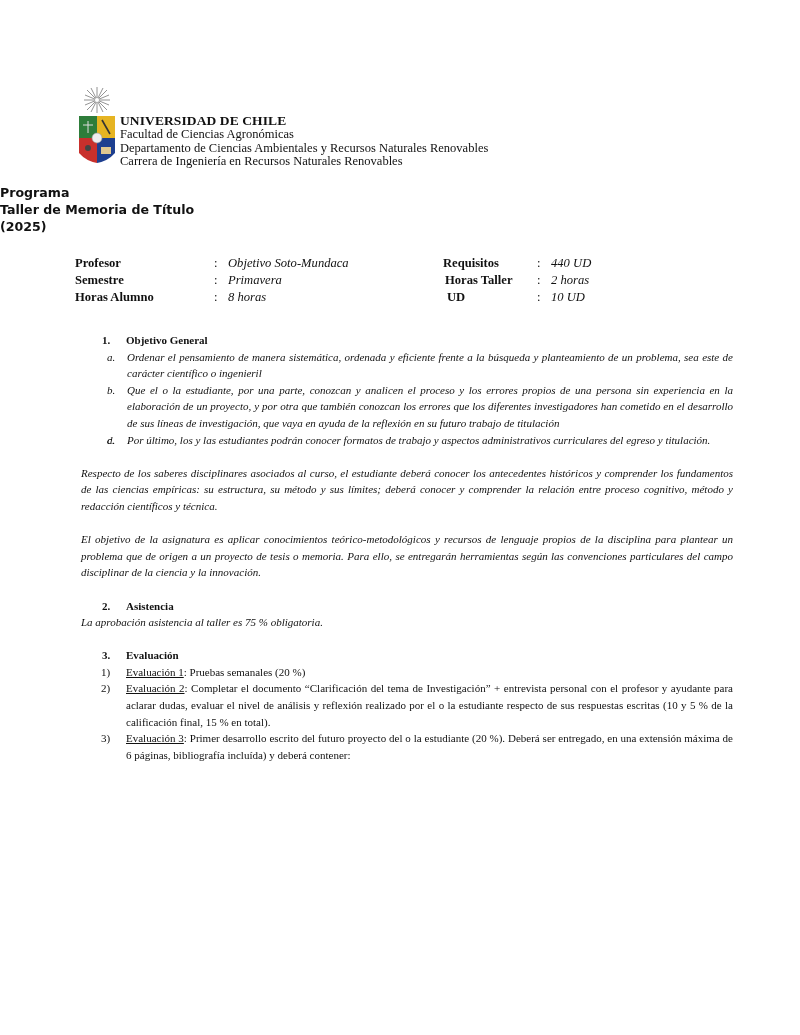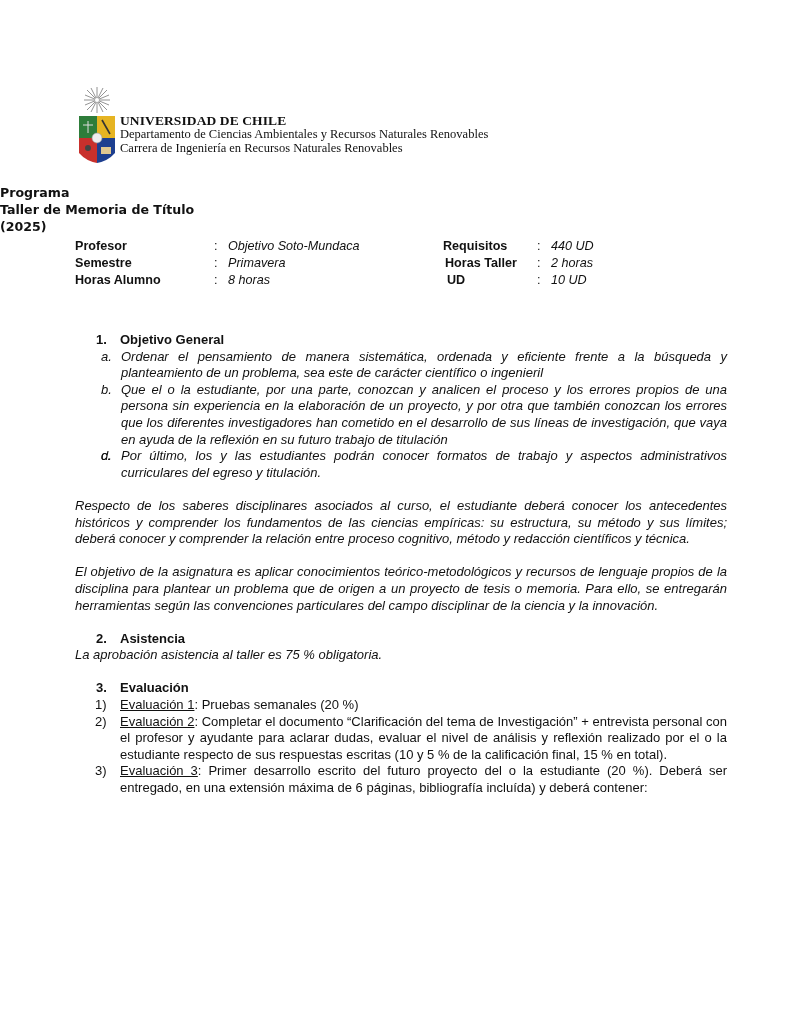--- a/index.html
+++ b/index.html
@@ -10,29 +10,29 @@
   .logo { position: absolute; left: 78px; top: 44px; width: 38px; height: 82px; }
   .uni { position: absolute; left: 120px; top: 72px; font-family: "Liberation Serif", "DejaVu Serif", serif; color: #111; }
   .uni .name { font-size: 13.5px; font-weight: bold; line-height: 15px; letter-spacing: 0.1px; }
   .uni .line { font-size: 12.5px; line-height: 13.5px; }
 
   
   .title-block { position: absolute; left: 0; width: 800px; top: 143px; text-align: left;
     font-family: "DejaVu Sans", sans-serif; font-weight: bold; font-size: 12.6px; line-height: 17px; }
 
   
-  .info { position: absolute; top: 197px; font-family: Liberation Sans, sans-serif; font-size: 12.6px; line-height: 17px; }
+  .info { position: absolute; top: 214px; font-family: Liberation Serif, serif; font-size: 12.6px; line-height: 17px; }
   .info .row { position: relative; height: 17px; white-space: nowrap; }
   .info .lbl { position: absolute; font-weight: bold; }
   .info .colon { position: absolute; }
   .info .val { position: absolute; font-style: italic; font-weight: 300; }
 
   
-  .body { position: absolute; left: 75px; top: 291px; width: 652px;
-    font-family: Liberation Sans, sans-serif; font-size: 13px; line-height: 16.6px; font-style: italic; }
+  .body { position: absolute; left: 81px; top: 291px; width: 652px;
+    font-family: Liberation Serif, serif; font-size: 11px; line-height: 16.6px; font-style: italic; }
   .sec { font-weight: bold; font-style: normal; padding-left: 21px; position: relative; }
   .sec .num { display: inline-block; width: 24px; }
   p { margin: 0; text-align: justify; }
   .alist { margin: 0; padding: 0; list-style: none; }
   .alist li { position: relative; padding-left: 46px; text-align: justify; }
   .alist li .mk { position: absolute; left: 26px; top: 0; }
   .gap { height: 16.6px; }
   .nlist { margin: 0; padding: 0; list-style: none; font-style: normal; }
   .nlist li { position: relative; padding-left: 46px; text-align: justify; }
   .nlist li .mk { position: absolute; left: 0; top: 0; }
@@ -65,20 +65,21 @@
 
     <line x1="10" y1="36" x2="10" y2="48" stroke="#ddd" stroke-width="1"></line>
     <line x1="5" y1="40" x2="15" y2="40" stroke="#ddd" stroke-width="1"></line>
     <path d="M24 35 L32 49" stroke="#333" stroke-width="1.6"></path>
     <rect x="23" y="62" width="10" height="7" fill="#e0c890"></rect>
     <circle cx="10" cy="63" r="3" fill="#444"></circle>
   </svg>
 
   <div class="uni">
     <div class="name">UNIVERSIDAD DE CHILE</div>
+    <div class="line">Facultad de Ciencias Agronómicas</div>
     <div class="line">Departamento de Ciencias Ambientales y Recursos Naturales Renovables</div>
     <div class="line">Carrera de Ingeniería en Recursos Naturales Renovables</div>
   </div>
 
   <div class="title-block">
     <div>Programa</div>
     <div>Taller de Memoria de Título</div>
     <div>(2025)</div>
   </div>
 

